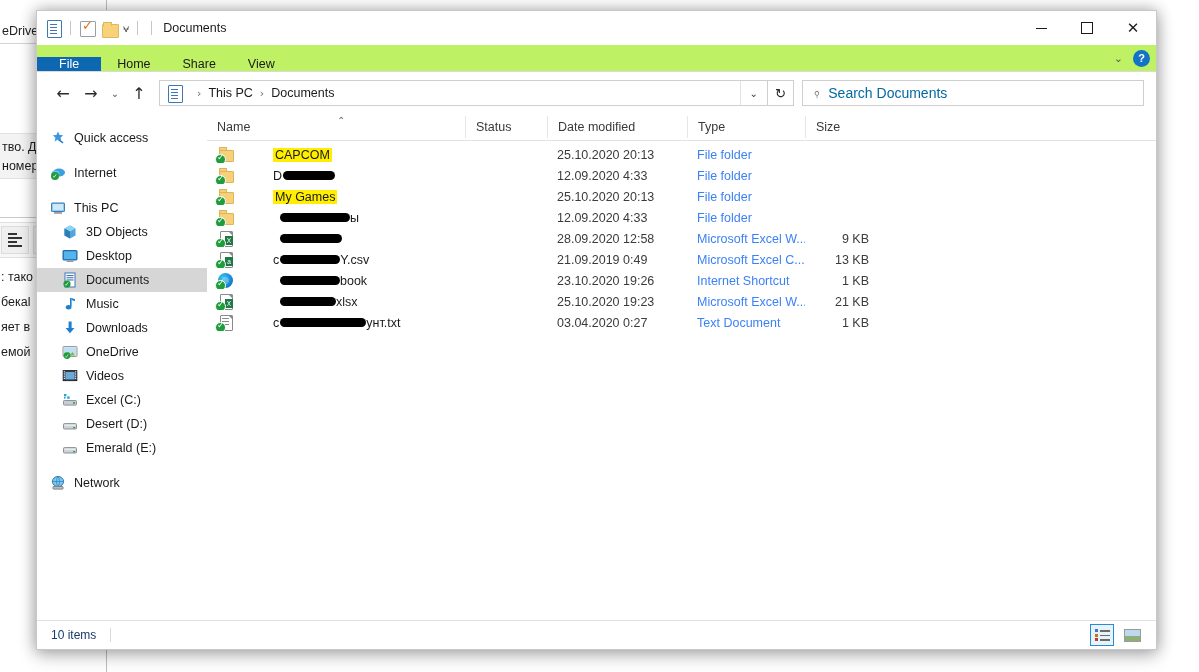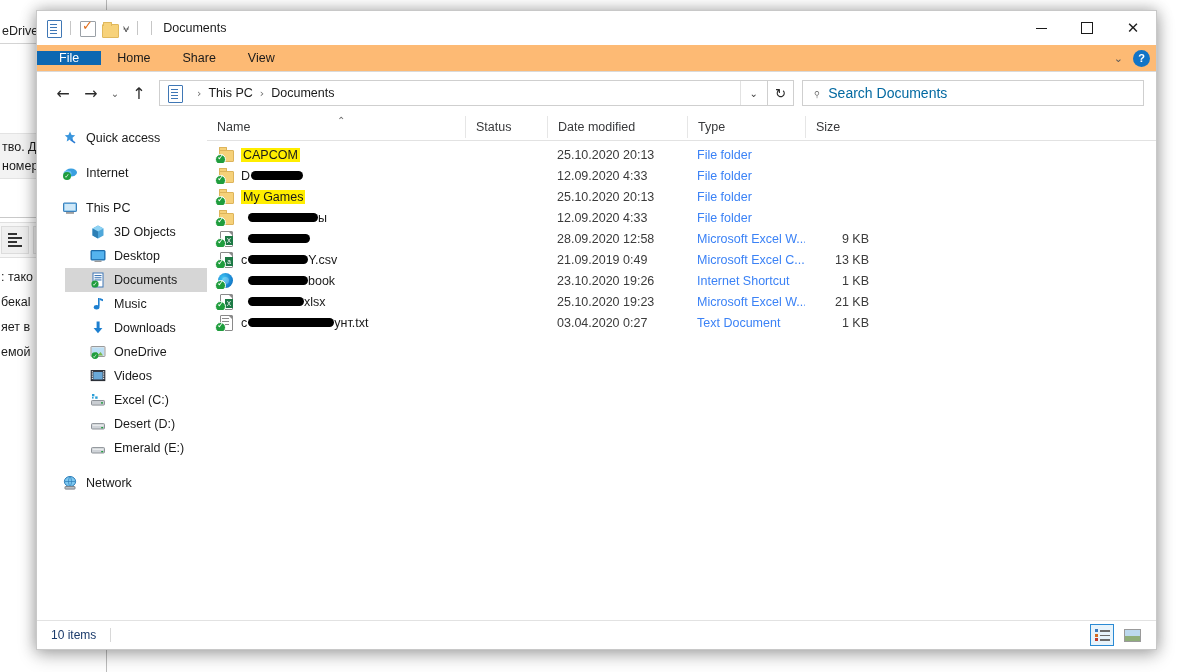--- a/index.html
+++ b/index.html
@@ -106,21 +106,21 @@
   .wc {
     width: 46px; height: 34px; display: flex; align-items: center; justify-content: center;
     font-size: 13px; color: #1a1a1a; font-family: "DejaVu Sans", sans-serif; cursor: default;
   }
   .wc.min::after { content:""; width:11px; height:1px; background:#1a1a1a; }
   .wc.max::after { content:""; width:10px; height:10px; border:1px solid #1a1a1a; }
   .wc.close { font-size: 15px; }
 
   
   .ribbon {
-    height: 26px; display: flex; align-items: center; background: #fdba74;
+    height: 26px; display: flex; align-items: flex-end; background: #bef264;
     border-bottom: 1px solid #dadada; flex: none; position: relative;
   }
   .tab {
     padding: 0 16px; display: flex; align-items: center; font-size: 12.5px; color: #1a1a1a;
   }
   .tab.file { background: #0d67b1; color: #ffffff; padding: 0 22px; }
   .ribbon-right { position: absolute; right: 6px; top: 0; height: 26px; display: flex; align-items: center; gap: 10px; }
   .chev { font-size: 11px; color: #5a5a5a; font-family: "DejaVu Sans", sans-serif; }
   .helpbtn {
     width: 17px; height: 17px; border-radius: 50%; background: #1174c6; color: #fff;
@@ -155,45 +155,45 @@
     display: flex; align-items: center; box-sizing: border-box;
   }
   .searchbox .mag { margin: 0 8px 0 10px; font-size: 13px; color: #5b5b5b; font-family:"DejaVu Sans",sans-serif; transform: rotate(-45deg); display:inline-block;}
   .search-ph { font-size: 14px; color: #0369a1; }
 
   
   .content { flex: 1; display: flex; min-height: 0; background: #fff; }
   .navpane { width: 170px; flex: none; padding-top: 12px; background: #fff; overflow: hidden; }
   .navitem {
     height: 24px; display: flex; align-items: center; font-size: 12.5px; color: #1a1a1a;
-    padding-left: 24px; white-space: nowrap;
+    padding-left: 12px; white-space: nowrap;
   }
   .navitem.sel { background: #d6d6d6; }
   .navitem .nico { width: 18px; margin-right: 7px; display:flex; align-items:center; justify-content:center; flex:none; }
-  .navitem.lvl1 { padding-left: 24px; margin-left: 28px; }
+  .navitem.lvl1 { padding-left: 24px; }
   .navgap { height: 11px; }
 
   
   .nico svg { display: block; }
 
   
   .listpane { flex: 1; min-width: 0; display: flex; flex-direction: column; }
   .colhdr { height: 26px; display: flex; align-items: center; border-bottom: 1px solid #e2e2e2; position: relative; }
   .col {
     font-size: 12.5px; color: #38393b; padding-left: 10px; box-sizing: border-box;
     border-left: 1px solid #e6e6e6; height: 22px; display: flex; align-items: center;
   }
   .col.first { border-left: none; }
   .sortmark {
     position: absolute; left: 130px; top: 1px; font-size: 10px; color: #6b6b6b;
     font-family: "DejaVu Sans", sans-serif;
   }
   .rows { flex: 1; overflow: hidden; padding-top: 3px; }
   .row { height: 21px; display: flex; align-items: center; font-size: 12.5px; color: #1a1a1a; }
-  .cell { box-sizing: border-box; white-space: nowrap; overflow: hidden; }
+  .cell { box-sizing: border-box; white-space: nowrap; overflow: hidden; gap: 32px; }
   .c-name { display: flex; align-items: center; padding-left: 10px; }
   .c-status { }
   .c-date { padding-left: 10px; color: #3b3b3b; }
   .c-type { padding-left: 10px; color: #3b82f6; }
   .c-size { padding-right: 14px; text-align: right; color: #3b3b3b; }
   .fname { margin-left: 7px; }
   .fname.hl { background: #ffee00; padding: 0 2px; }
   .redact { display: inline-block; background: #000; border-radius: 6px; height: 9px; vertical-align: middle; margin-left: 7px; }
   .nm-wrap { display:flex; align-items:center; position: relative; }
 

